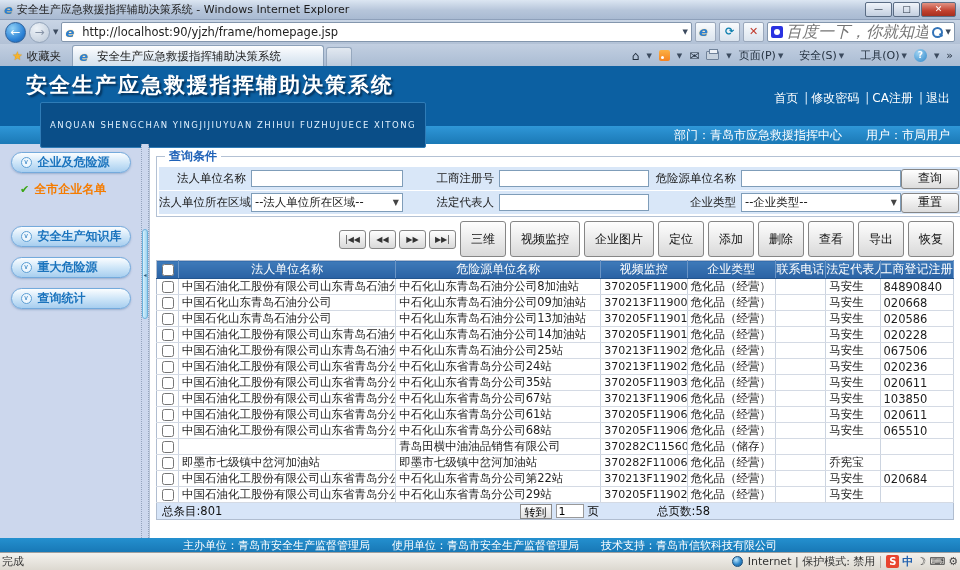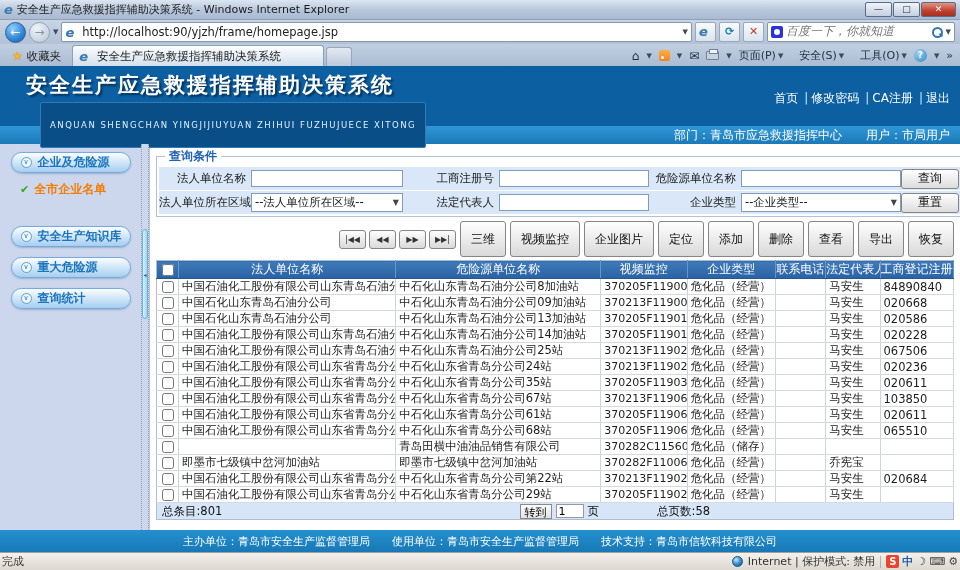--- a/index.html
+++ b/index.html
@@ -37,22 +37,22 @@
   .abtn { height:20px; min-width:21px; border:1px solid #9aa8bc; border-radius:2px;
     background:linear-gradient(#f8fbfd,#dbe4ee); font-size:11px; line-height:18px;
     text-align:center; padding:0 2px; flex:0 0 auto; }
   .abtn.refresh { color:#0e7fae; font-weight:bold; }
   .abtn.stop { color:#c0392b; font-weight:bold; }
   #searchbox { width:188px; height:20px; background:#fff; border:1px solid #8396ad;
     border-radius:2px; display:flex; align-items:center; gap:3px; padding:0 3px; flex:0 0 auto;}
   .baidu-ico { width:12px; height:12px; border-radius:2px; background:#2932e1; position:relative; flex:0 0 auto;}
   .baidu-ico::after { content:""; position:absolute; left:3px; top:3px; width:6px; height:6px;
     border-radius:50%; background:#fff; }
-  #searchbox input { border:none; outline:none; width:100%; font-size:12px; font-style:italic;
-    color:#6c7787; font-family:Liberation Mono, monospace; }
+  #searchbox input { border:none; outline:none; width:100%; font-size:16px; font-style:italic;
+    color:#6c7787; font-family:Liberation Sans, sans-serif; }
   .mag { width:12px; height:12px; position:relative; flex:0 0 auto; }
   .mag::before { content:""; position:absolute; left:1px; top:1px; width:7px; height:7px;
     border:2px solid #3273b8; border-radius:50%; }
   .mag::after { content:""; position:absolute; left:8px; top:8px; width:4px; height:2px;
     background:#3273b8; transform:rotate(45deg); }
 
   #tabsrow { height:22px; background:linear-gradient(#c2cfe1,#aabcd3);
     display:flex; align-items:flex-end; padding:0 3px; gap:2px; flex:0 0 auto; }
   #favbtn { display:flex; align-items:center; gap:4px; height:20px; padding:0 9px;
     font-size:11.5px; color:#222; }
@@ -161,21 +161,21 @@
   #pager { margin:0 6px; height:17px; background:#d7e5f8; border:1px solid #b0bdd0; border-top:none;
     display:flex; align-items:center; font-size:11.5px; color:#111; padding:0 5px; }
   #pager .sp1 { flex:1.25; } #pager .sp2 { width:58px; } #pager .sp3 { flex:1; }
   #gotobtn { height:15px; border:1px solid #8a8a8a; background:linear-gradient(#fdfdfd,#e2e2e2);
     font-size:11px; padding:0 4px; font-family:inherit; cursor:pointer; }
   #pageinput { width:28px; height:14px; border:1px solid #999; font-size:11px; padding:0 2px;
     margin:0 4px; font-family:inherit; }
 
   #contentfill { flex:1; background:#fff; }
 
-  #appfooter { height:22px; flex:0 0 auto; background:linear-gradient(#2490cf,#1878b6);
+  #appfooter { height:14px; flex:0 0 auto; background:linear-gradient(#2490cf,#1878b6);
     color:#fff; font-size:11px; display:flex; align-items:center; justify-content:center;
     white-space:nowrap; }
 
   #statusbar { height:18px; flex:0 0 auto; background:linear-gradient(#f4f2ee,#dcd8d0);
     border-top:1px solid #9f9f9f; display:flex; align-items:center; font-size:11px; color:#333;
     padding:0 2px; gap:6px; }
   #statusright { margin-left:auto; display:flex; align-items:center; gap:5px; }
   .globe { width:11px; height:11px; border-radius:50%;
     background:radial-gradient(circle at 35% 30%,#bfe8ff,#2e86c9 55%,#1f5e94); border:1px solid #1b507e; }
   .vsep { width:1px; height:12px; background:#b5b0a6; }

